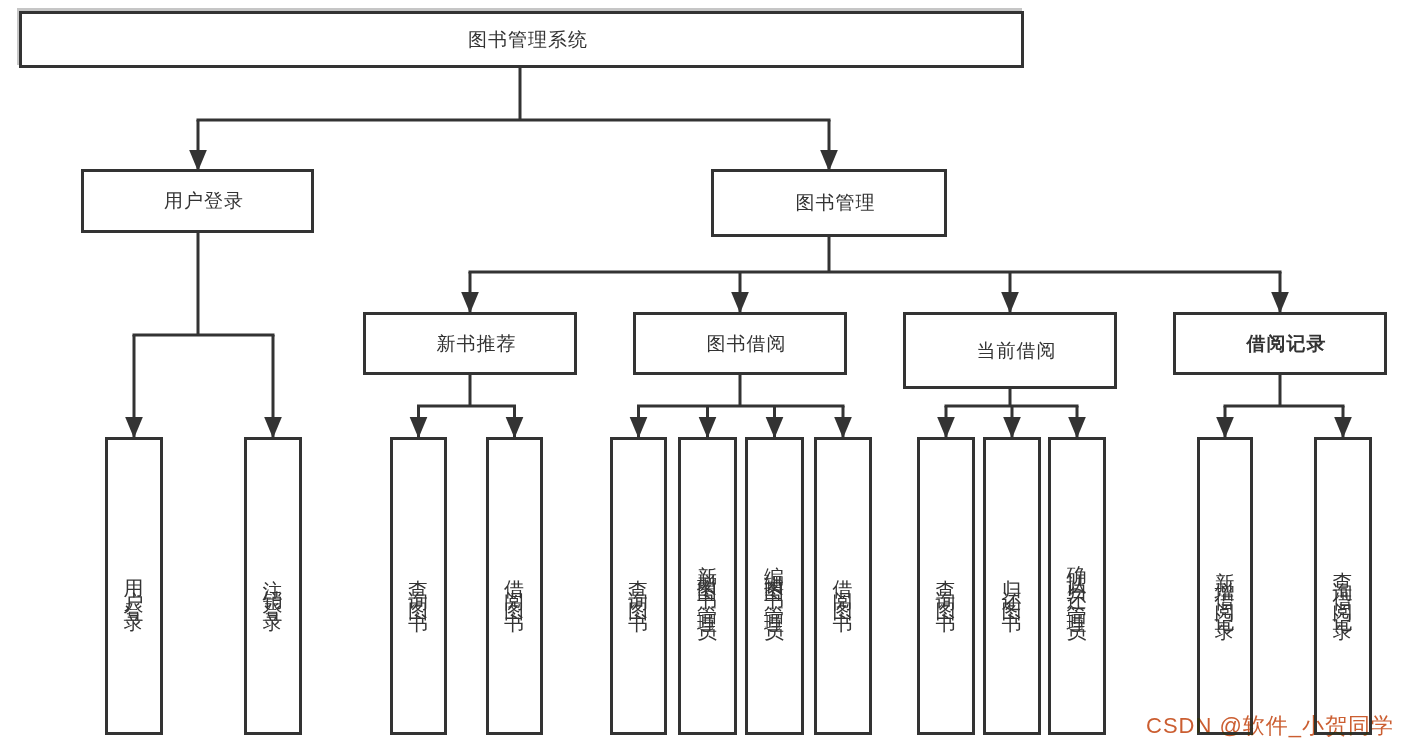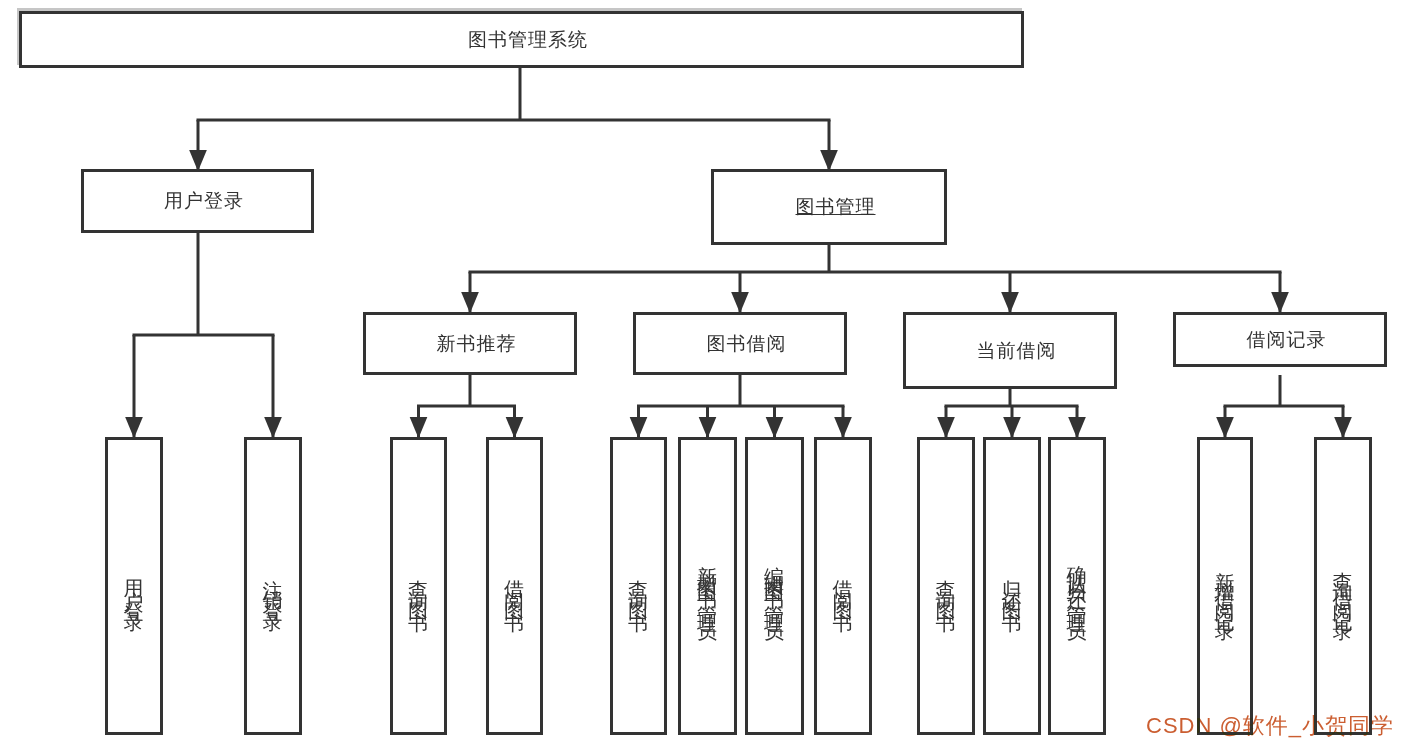--- a/index.html
+++ b/index.html
@@ -98,26 +98,26 @@
       <path d="M1280,375 V406"></path>
       <path d="M1223.5,406 H1344.5"></path>
       <path d="M1225,406 V437" marker-end="url(#arw)"></path>
       <path d="M1343,406 V437" marker-end="url(#arw)"></path>
     </g>
   </svg>
 
   <div class="box hbox root-box" style="left:19px; top:11px; width:1005px; height:57px;">图书管理系统</div>
 
   <div class="box hbox" style="left:81px; top:169px; width:233px; height:64px;">用户登录</div>
-  <div class="box hbox" style="left:711px; top:169px; width:236px; height:76px;text-decoration:underline;">图书管理</div>
+  <div class="box hbox" style="left:711px; top:169px; width:236px; height:68px;">图书管理</div>
 
   <div class="box hbox" style="left:363px; top:312px; width:214px; height:63px;">新书推荐</div>
   <div class="box hbox" style="left:633px; top:312px; width:214px; height:63px;">图书借阅</div>
   <div class="box hbox" style="left:903px; top:312px; width:214px; height:77px;">当前借阅</div>
-  <div class="box hbox" style="left:1173px; top:312px; width:214px; height:55px;">借阅记录</div>
+  <div class="box hbox" style="left:1173px; top:312px; width:214px; height:63px;font-weight:bold;">借阅记录</div>
 
   <div class="box vbox" style="left:105px; top:437px; width:58px; height:298px;">用户登录</div>
   <div class="box vbox" style="left:244px; top:437px; width:58px; height:298px;">注销登录</div>
   <div class="box vbox" style="left:390px; top:437px; width:57px; height:298px;">查询图书</div>
   <div class="box vbox" style="left:486px; top:437px; width:57px; height:298px;">借阅图书</div>
   <div class="box vbox" style="left:610px; top:437px; width:57px; height:298px;">查询图书</div>
   <div class="box vbox" style="left:678px; top:437px; width:59px; height:298px; letter-spacing:8px;">新增图书（管理员）</div>
   <div class="box vbox" style="left:745px; top:437px; width:59px; height:298px; letter-spacing:8px;">编辑图书（管理员）</div>
   <div class="box vbox" style="left:814px; top:437px; width:58px; height:298px;">借阅图书</div>
   <div class="box vbox" style="left:917px; top:437px; width:58px; height:298px;">查询图书</div>

